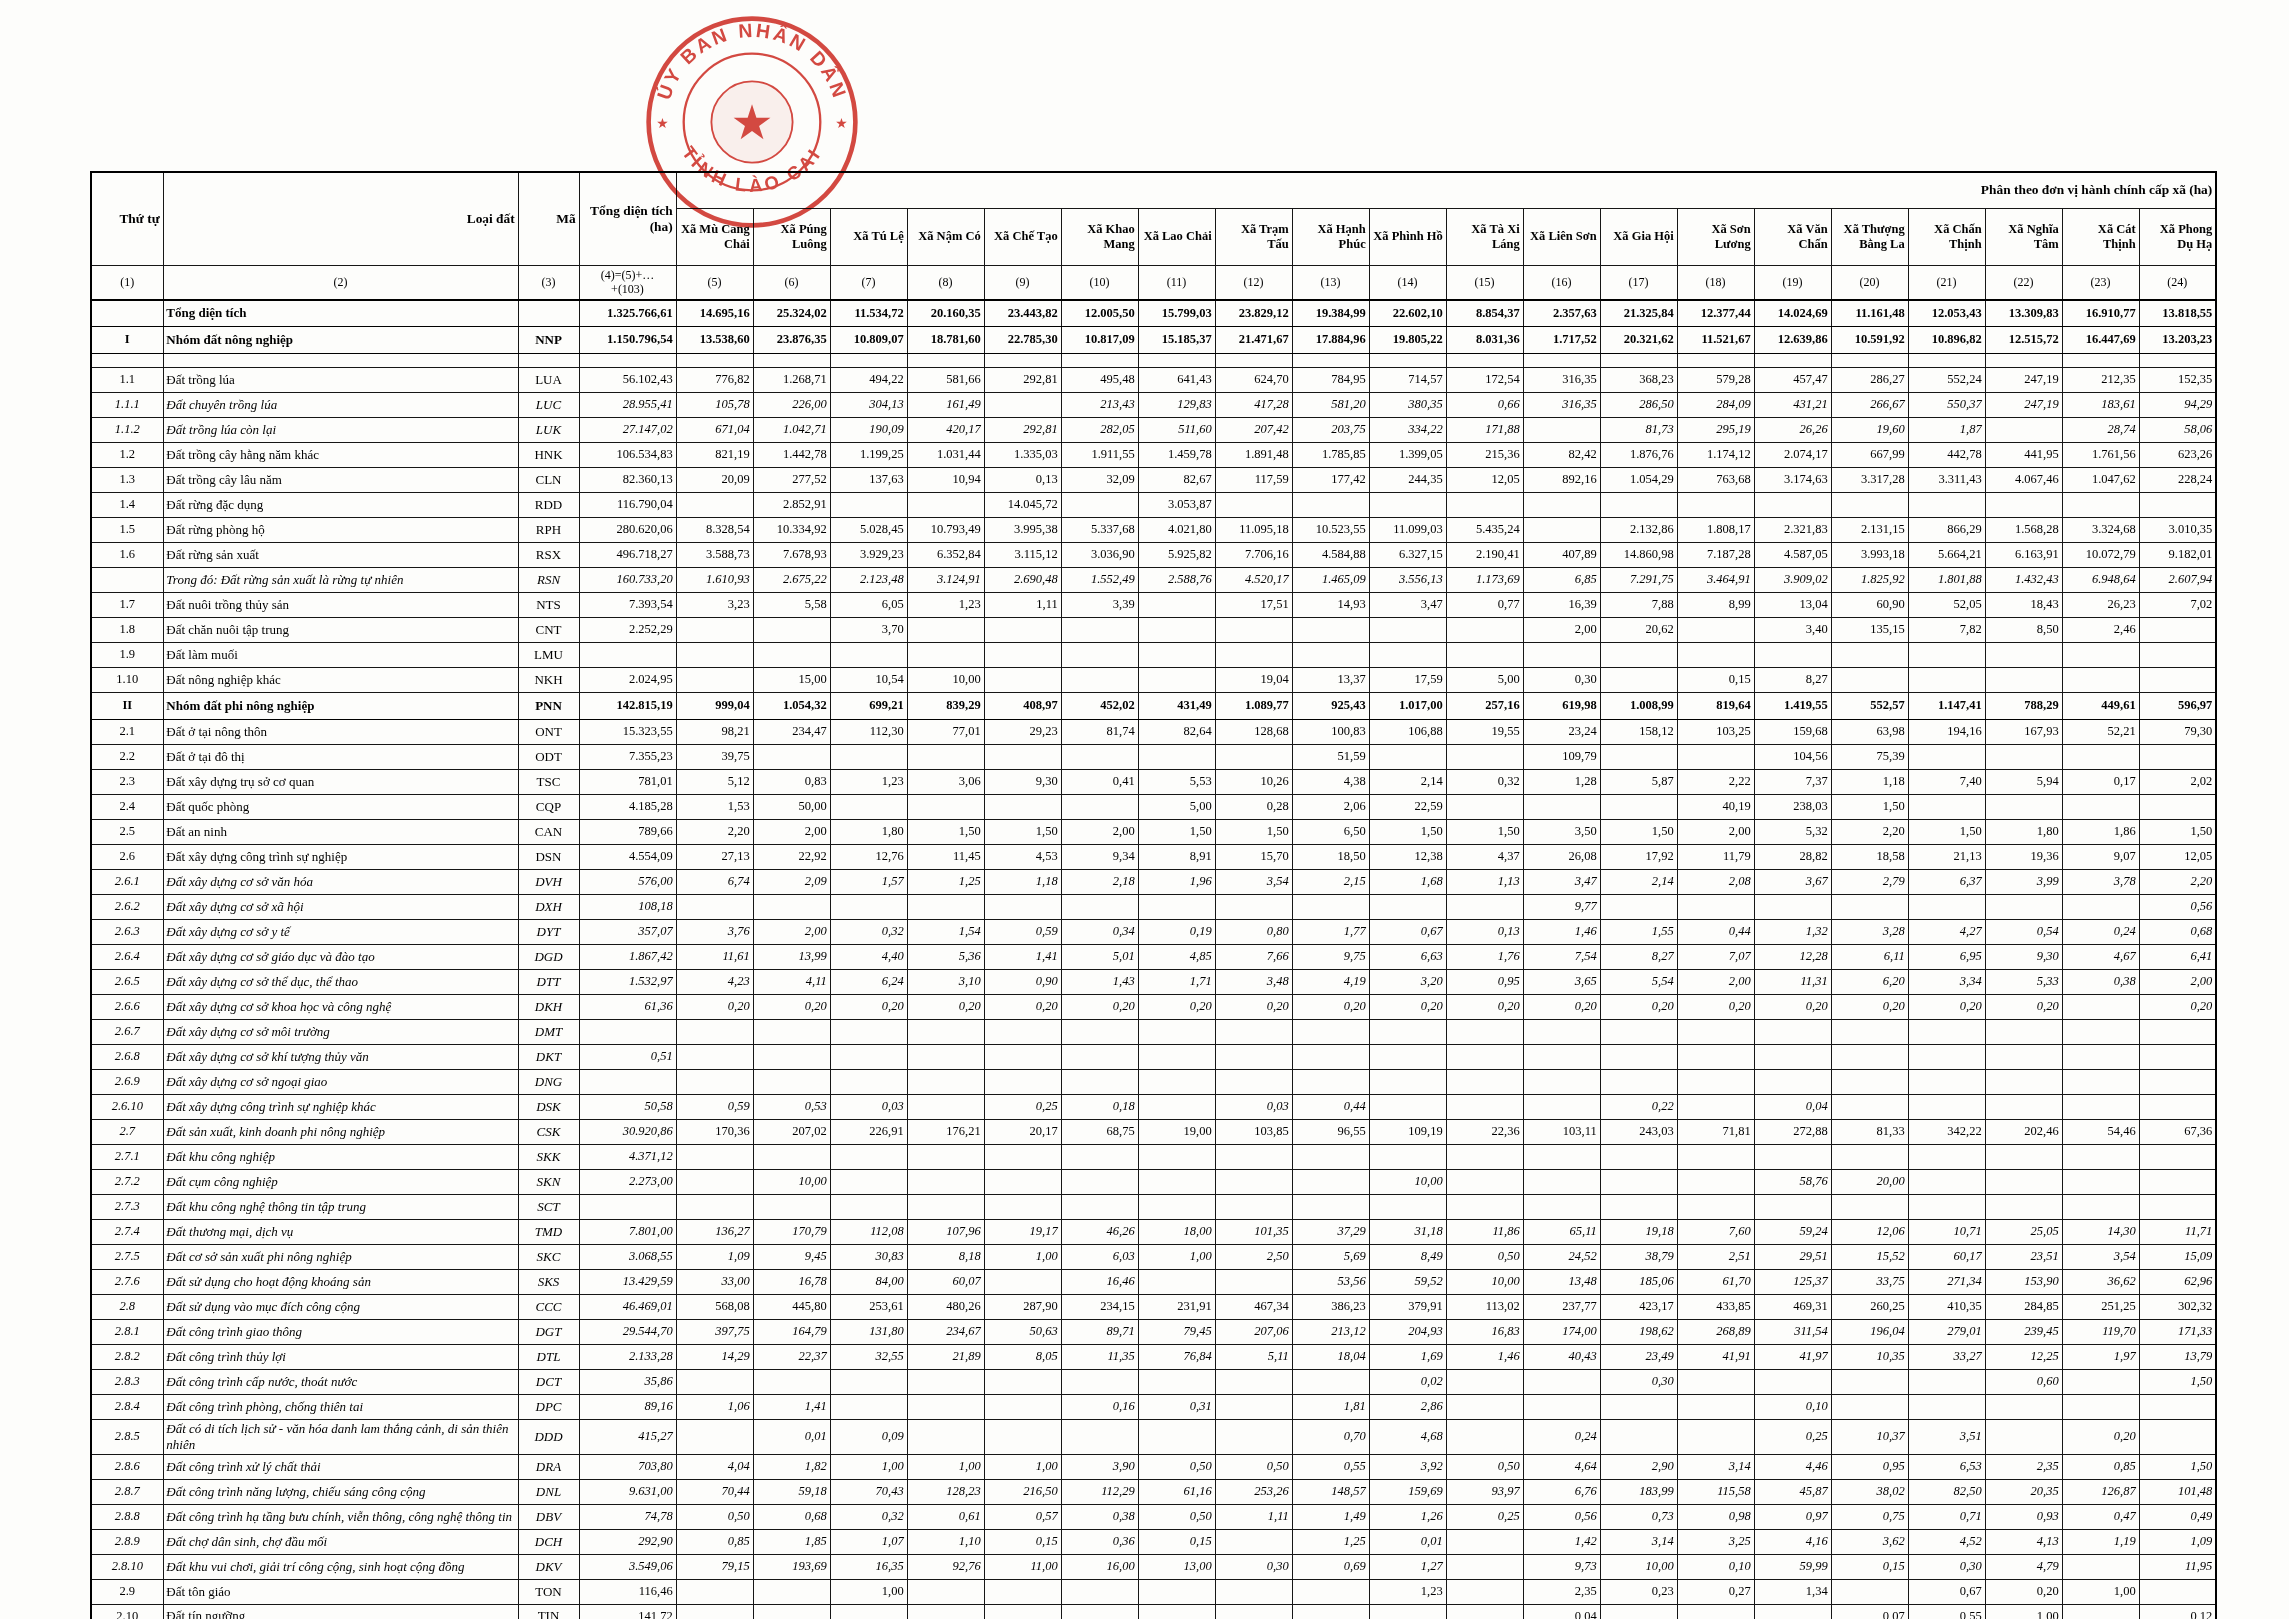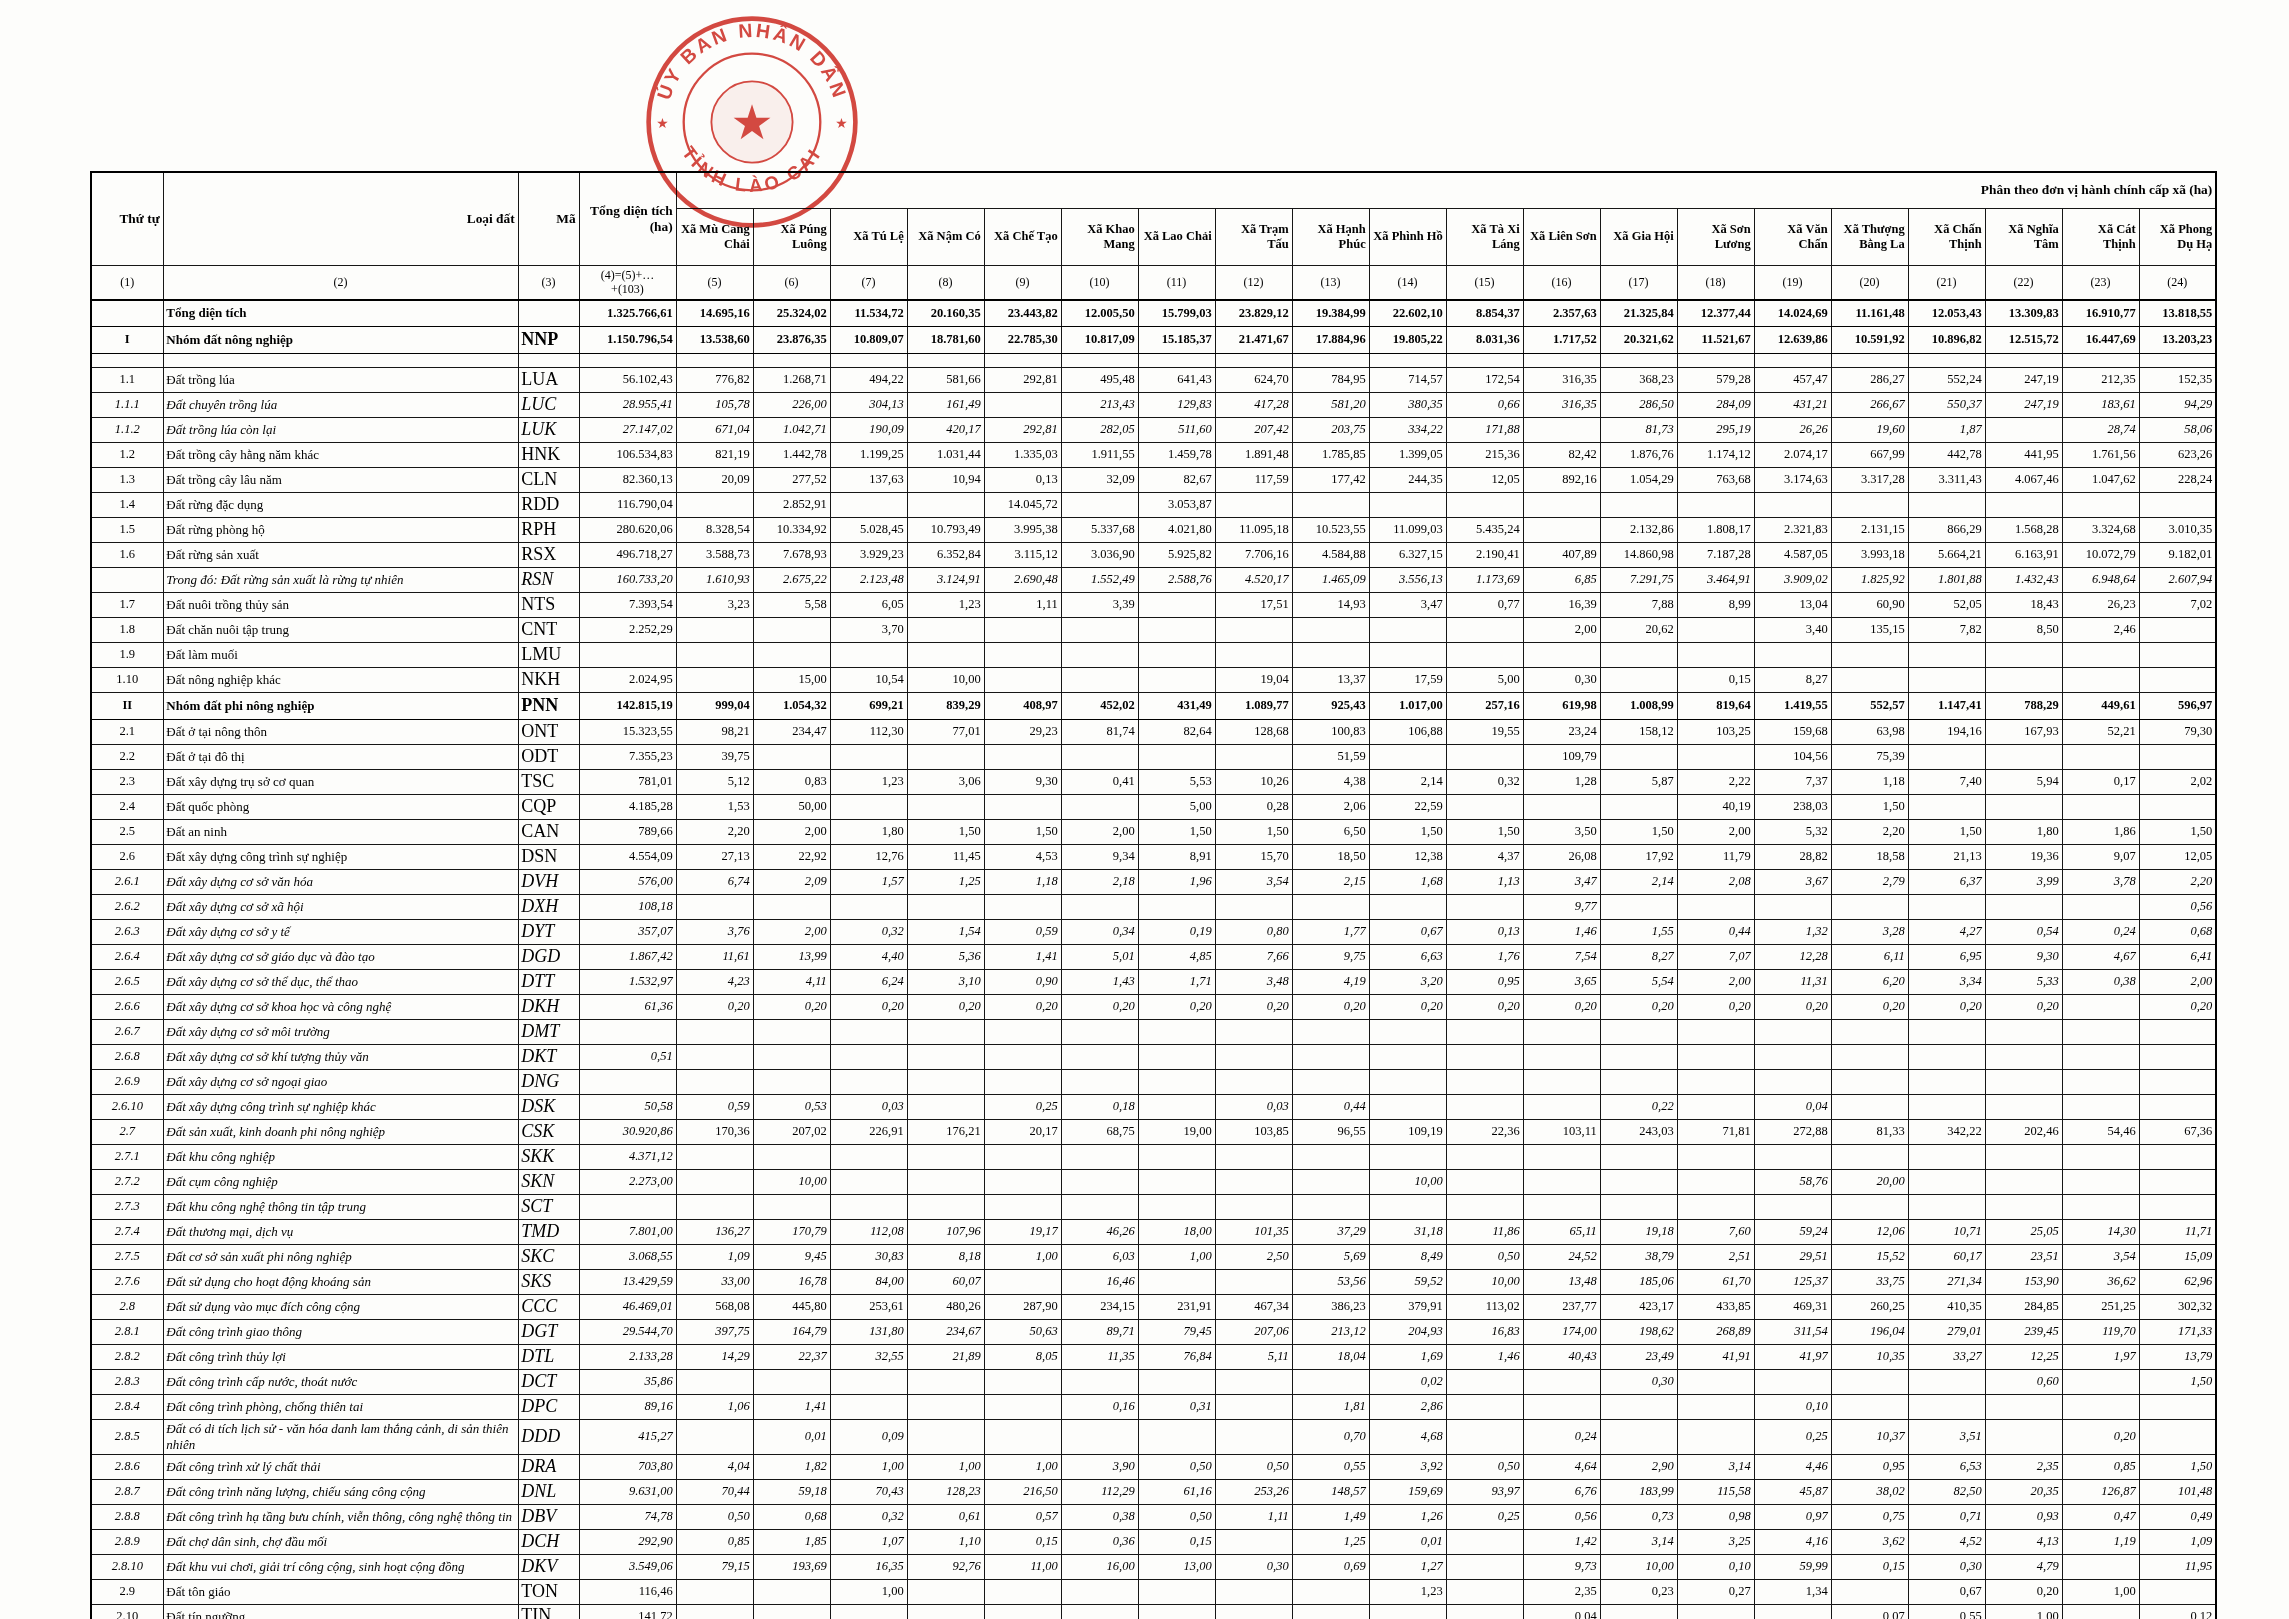--- a/index.html
+++ b/index.html
@@ -14,21 +14,21 @@
              width:2124px;background:transparent;}
   table.land th,table.land td{border:1.4px solid #161616;vertical-align:middle;overflow:hidden;
              padding:0.9px 2.8px;line-height:1.22;background:transparent;}
   table.land{border:2.3px solid #000;}
   thead th{font-weight:bold;text-align:right;font-size:13.4px;padding:1.8px;}
   tr.commune-row th{font-weight:bold;font-size:12.5px;}
   tr.numbering-row td{text-align:center;font-size:12px;height:31px;font-weight:normal;
              border-bottom:2.3px solid #000;white-space:pre-line;}
   td.stt{text-align:center;font-size:12.5px;}
   td.label{text-align:left;font-size:13px;padding-left:4.6px;}
-  td.code{font-size:18px;}
+  td.code{text-align:center;font-size:13px;}
   td.num{text-align:right;font-size:12.5px;padding-right:3.7px;}
   tr.r{height:25px;}
   tr.blank{height:14px;}
   tr.bold{height:27px;}
   tr.bold td{font-weight:bold;}
   tr.bold td{border-top:1.8px solid #000;border-bottom:1.8px solid #000;}
   tr.italic td{font-style:italic;}
   tr.italic-label td.stt,tr.italic-label td.label,tr.italic-label td.code,tr.italic-label td.total{font-style:italic;}
   
   .stamp{position:absolute;left:632px;top:1.8px;width:240px;height:240px;opacity:.88;

